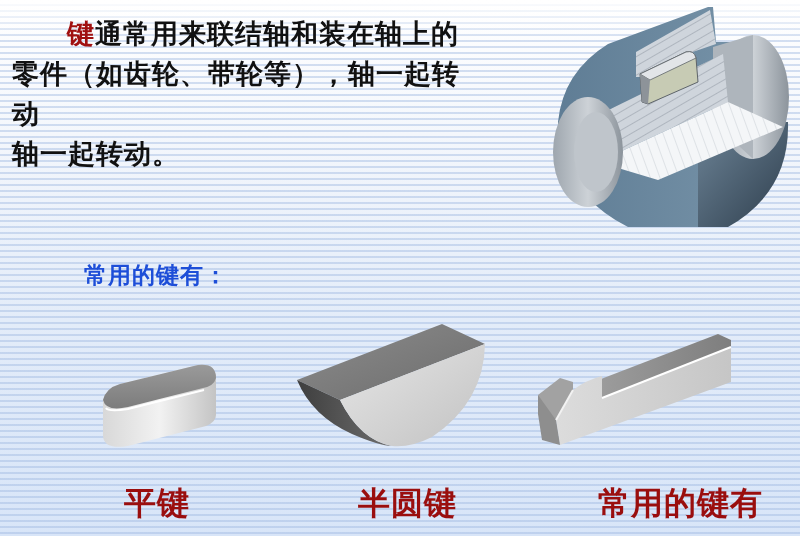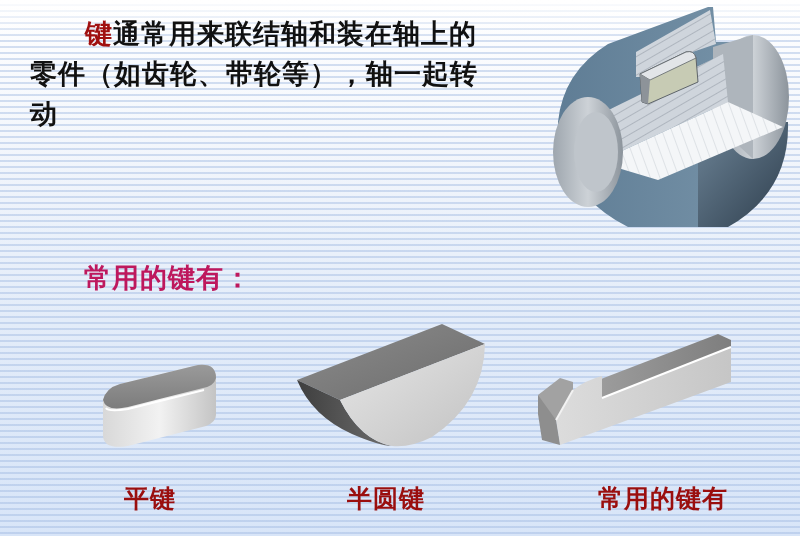--- a/index.html
+++ b/index.html
@@ -8,45 +8,46 @@
     font-family: "DejaVu Sans", sans-serif;
     background:
       repeating-linear-gradient(180deg, rgba(160,185,225,0) 0px, rgba(160,185,225,0) 4px, rgba(160,185,225,0.45) 4px, rgba(160,185,225,0.45) 6px),
       linear-gradient(180deg, #ffffff 0%, #f4f7fc 25%, #e3ecf9 60%, #d8e5f8 100%);
   }
   .topfade {
     position:absolute; left:0; top:0; width:800px; height:40px;
     background: linear-gradient(180deg, rgba(255,255,255,0.95), rgba(255,255,255,0));
   }
   .intro {
-    position:absolute; left:30px; top:14px; width:470px;
+    position:absolute; left:12px; top:14px; width:470px;
     font-size:27px; line-height:40px; font-weight:bold; color:#111;
     letter-spacing:1px;
   }
   .intro .first-line { padding-left:55px; }
   .intro .kw { color:#a01010; }
   .subhead {
     position:absolute; left:84px; top:260px;
-    font-size:27px; font-weight:bold; color:#be185d; letter-spacing:1px;
+    font-size:23px; font-weight:bold; color:#1d4ed8; letter-spacing:1px;
   }
   .diagram { position:absolute; left:538px; top:2px; width:258px; height:232px; }
   .key-fig { position:absolute; }
   .label {
-    position:absolute; top:482px; font-size:25px; font-weight:bold; color:#9a0e0e;
+    position:absolute; top:482px; font-size:32px; font-weight:bold; color:#9a0e0e;
     letter-spacing:1px;
   }
 </style>
 </head>
 <body>
 
 <div class="topfade"></div>
 
 <div class="intro">
   <div class="first-line"><span class="kw">键</span><span>通常用来联结轴和装在轴上的</span></div>
   <div>零件（如齿轮、带轮等），轴一起转动</div>
+  <div>轴一起转动。</div>
 </div>
 
 <svg class="diagram" viewBox="0 0 258 232">
   <defs>
     <pattern id="hatch" width="8" height="8" patternUnits="userSpaceOnUse" patternTransform="rotate(60)">
       <rect width="8" height="8" fill="#cfd5dc"></rect>
       <line x1="0" y1="0" x2="0" y2="8" stroke="#8d96a0" stroke-width="1"></line>
     </pattern>
     <pattern id="hatch2" width="9" height="9" patternUnits="userSpaceOnUse" patternTransform="rotate(-20)">
       <rect width="9" height="9" fill="#f4f6f8"></rect>
@@ -144,14 +145,14 @@
   <path d="M10 63 L32 46 L45 50 L45 58 L28 88 L18 86 Z" fill="#a2a2a2"></path>
 
   <path d="M45 58 Q58 48 74 44 L74 66 L203 15 L203 50 L32 113 L28 88 Z" fill="url(#gk2)"></path>
   <path d="M74 66 L203 15" stroke="#ffffff" stroke-width="2"></path>
 
   <path d="M10 63 L28 88 L32 113 L14 108 L10 82 Z" fill="#8e8e8e"></path>
   <path d="M28 88 L45 58" stroke="#f2f2f2" stroke-width="2"></path>
 </svg>
 
 <div class="label" style="left:124px">平键</div>
-<div class="label" style="left:347px">半圆键</div>
+<div class="label" style="left:358px">半圆键</div>
 <div class="label" style="left:598px">常用的键有</div>
 
 </body></html>

